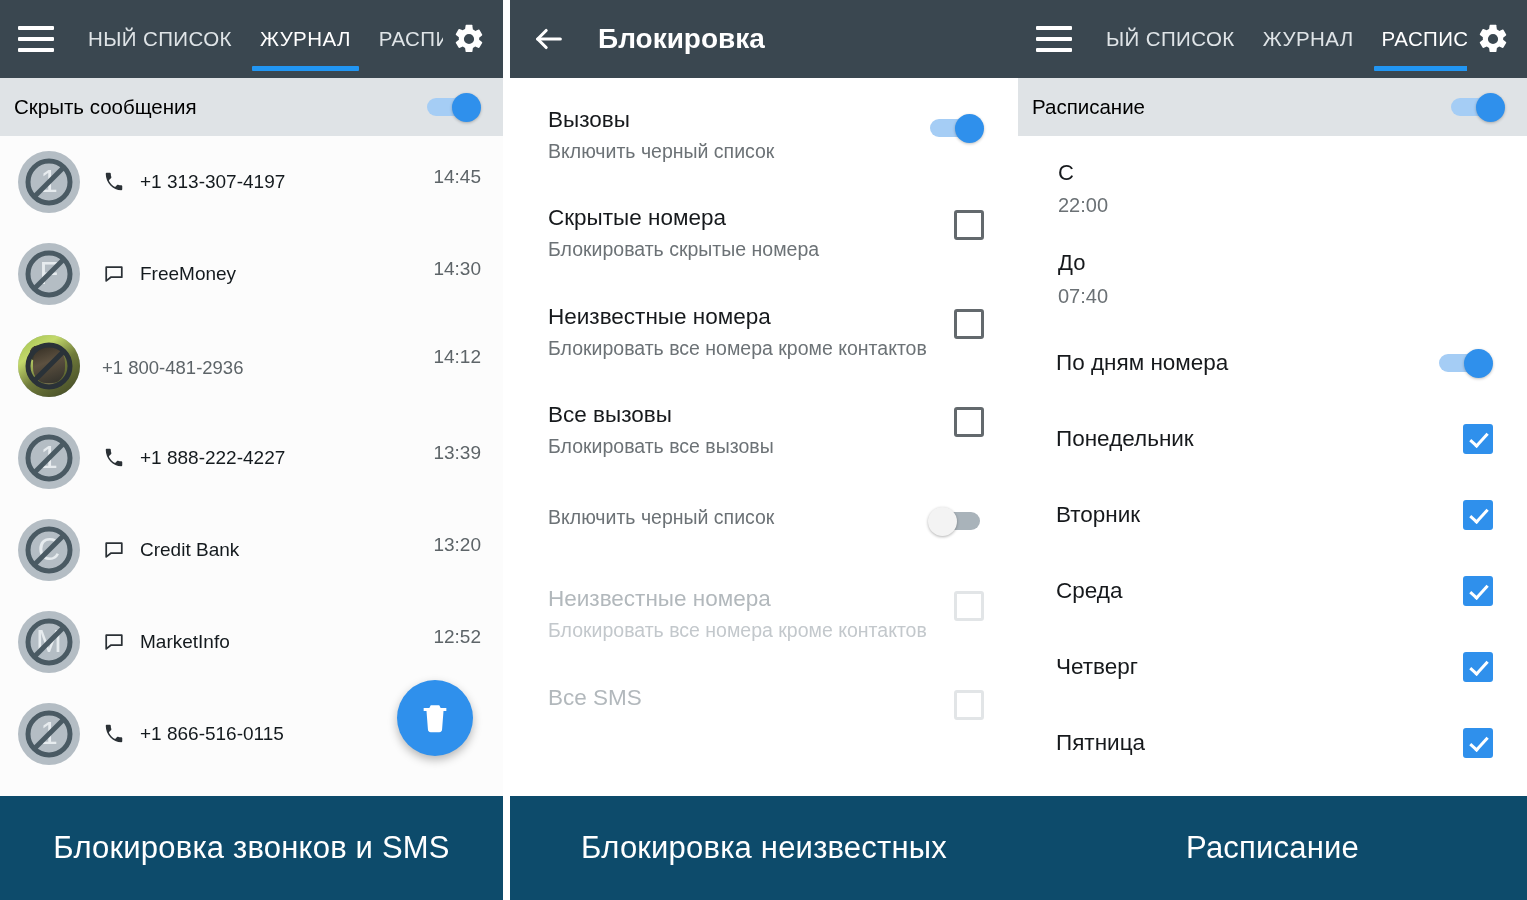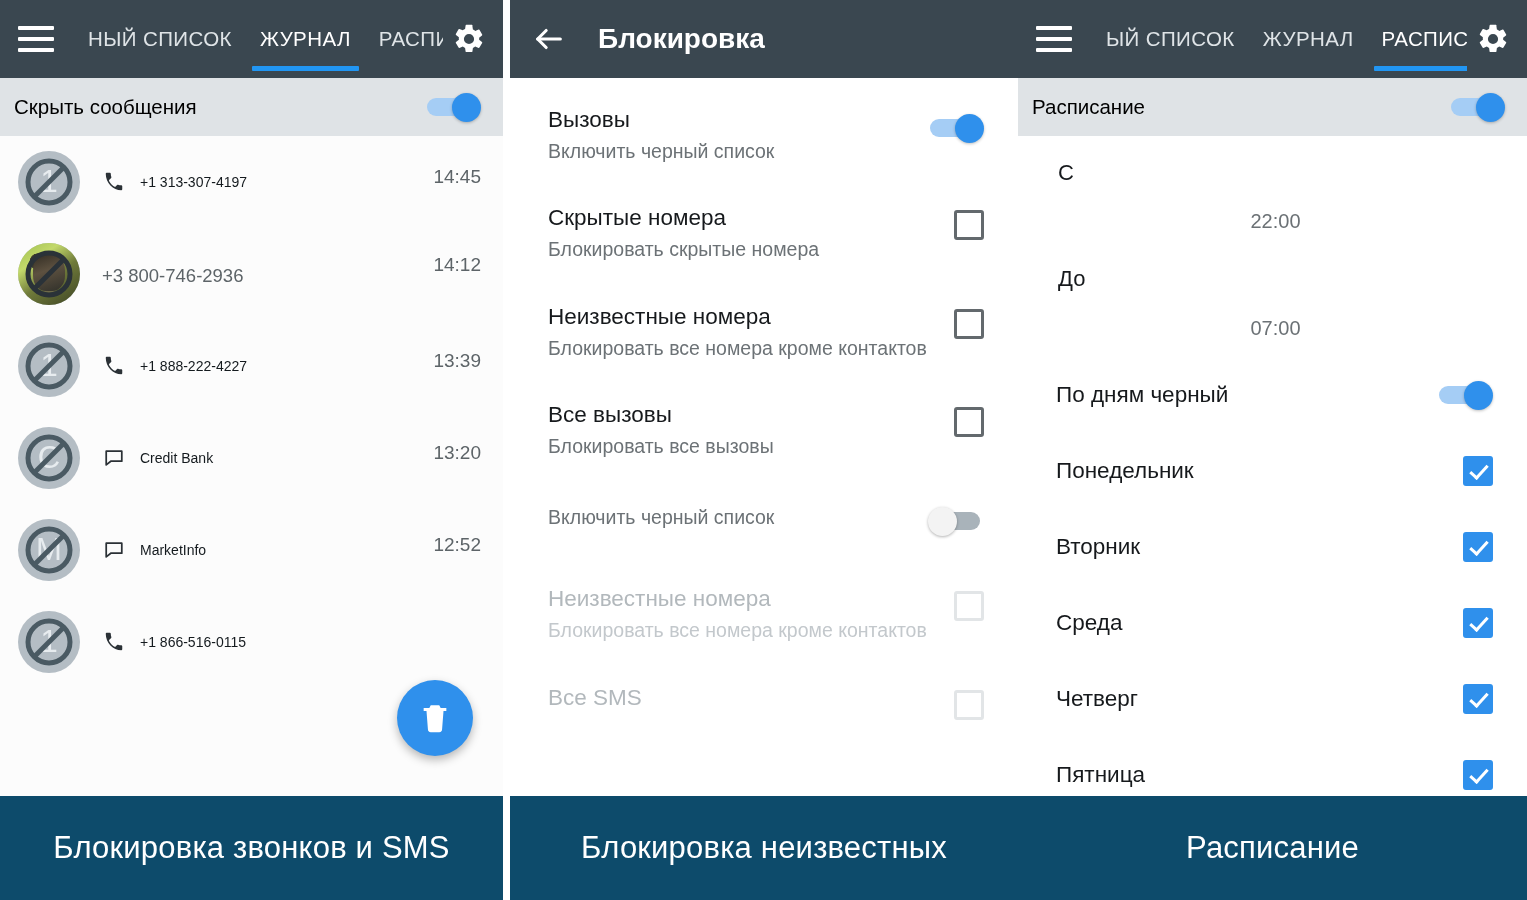--- a/index.html
+++ b/index.html
@@ -188,21 +188,21 @@
     min-width: 0;
   }
   .logtop { display: flex; align-items: center; }
   .typeicon {
     width: 24px; height: 24px;
     margin-right: 14px;
     flex: 0 0 auto;
     display: flex; align-items: center; justify-content: center;
   }
   .logname {
-    font-size: 14px;
+    font-size: 19px;
     color: #141a1e;
     white-space: nowrap;
   }
   .logsub {
     font-size: 18.5px;
     color: #5d6468;
     margin-top: 4px;
     margin-left: 0px;
   }
   .logtime {
@@ -264,21 +264,21 @@
     width: 7px; height: 15px;
     border: solid #ffffff;
     border-width: 0 3.5px 3.5px 0;
     transform: rotate(42deg);
   }
 
   
   .srow.compact { min-height: 76px; align-items: center; padding-top: 14px; padding-bottom: 14px; }
   .srow.time { display: block; padding: 16px 34px 16px 40px; }
   .time .stitle { font-size: 22px; color: #16191c; }
-  .time .ssub { font-size: 20px; color: #6b7175; margin-top: 22px; text-align: center; }
+  .time .ssub { font-size: 20px; color: #6b7175; margin-top: 6px; }
 
   
   .caption {
     flex: 0 0 104px;
     height: 104px;
     background: #0d4b6b;
     display: flex;
     align-items: center;
     justify-content: center;
     color: #ffffff;
@@ -342,33 +342,55 @@
               <svg viewBox="0 0 24 24" width="22" height="22" fill="#2b3136">
                   <path d="M6.6 10.8c1.4 2.8 3.8 5.1 6.6 6.6l2.2-2.2c.3-.3.7-.4 1-.2 1.2.4 2.4.6 3.6.6.6 0 1 .4 1 1V20c0 .6-.4 1-1 1C11 21 3 13 3 3c0-.6.4-1 1-1h3.5c.6 0 1 .4 1 1 0 1.3.2 2.5.6 3.6.1.4 0 .8-.2 1.1l-2.3 2.1z"></path>
                 </svg>
             </div>
             <div class="logname">+1 313-307-4197</div>
           </div>
         </div>
         <div class="logtime">14:45</div>
       </div>
 
+      <div class="logrow">
+        <div class="avatar">
+          <div class="letter">F</div>
+          <div class="ban">
+            <svg viewBox="0 0 62 62">
+                <circle cx="31" cy="31" r="21" fill="none" stroke="#4a5a63" stroke-width="5"></circle>
+                <line x1="16" y1="46" x2="46" y2="16" stroke="#4a5a63" stroke-width="5"></line>
+              </svg>
+          </div>
+        </div>
+        <div class="logmain">
+          <div class="logtop">
+            <div class="typeicon">
+              <svg viewBox="0 0 24 24" width="22" height="22" fill="none" stroke="#2b3136" stroke-width="1.9">
+                  <path d="M3.5 4.5h17v11h-12l-5 4z" stroke-linejoin="round"></path>
+                </svg>
+            </div>
+            <div class="logname">FreeMoney</div>
+          </div>
+        </div>
+        <div class="logtime">14:30</div>
+      </div>
 
       <div class="logrow two">
         <div class="avatar">
           <div class="photo"></div>
           <div class="ban">
             <svg viewBox="0 0 62 62">
                 <circle cx="31" cy="31" r="21" fill="none" stroke="#2a3238" stroke-width="5"></circle>
                 <line x1="16" y1="46" x2="46" y2="16" stroke="#2a3238" stroke-width="5"></line>
               </svg>
           </div>
         </div>
         <div class="logmain">
-          <div class="logsub">+3 800-746-2936</div>
+          <div class="logsub">+1 800-481-2936</div>
         </div>
         <div class="logtime">14:12</div>
       </div>
 
       <div class="logrow">
         <div class="avatar">
           <div class="letter">1</div>
           <div class="ban">
             <svg viewBox="0 0 62 62">
                 <circle cx="31" cy="31" r="21" fill="none" stroke="#4a5a63" stroke-width="5"></circle>
@@ -593,26 +615,26 @@
     </div>
 
     <div class="settings">
       <div class="srow time">
         <div class="stitle">С</div>
         <div class="ssub">22:00</div>
       </div>
 
       <div class="srow time">
         <div class="stitle">До</div>
-        <div class="ssub">07:00</div>
+        <div class="ssub">07:40</div>
       </div>
 
       <div class="srow compact">
         <div class="stext">
-          <div class="stitle">По дням черный</div>
+          <div class="stitle">По дням номера</div>
         </div>
         <div class="sctl" style="padding-top:0">
           <div class="switch on">
             <div class="track"></div>
             <div class="thumb"></div>
           </div>
         </div>
       </div>
 
       <div class="srow compact">

